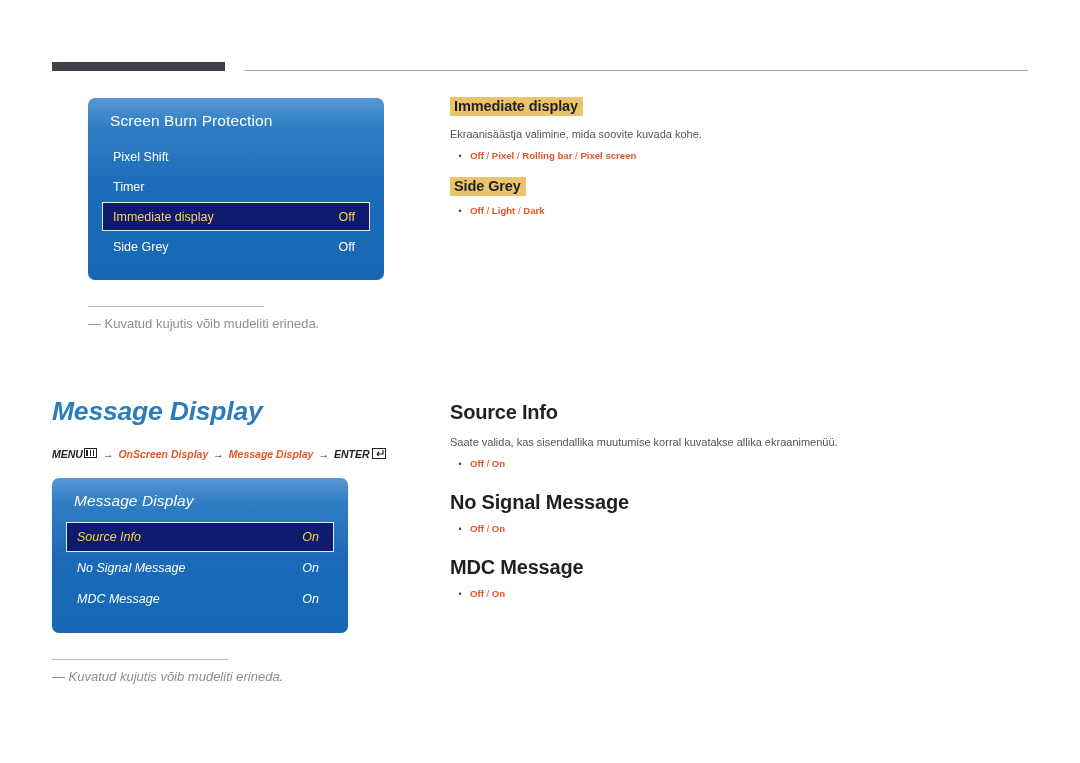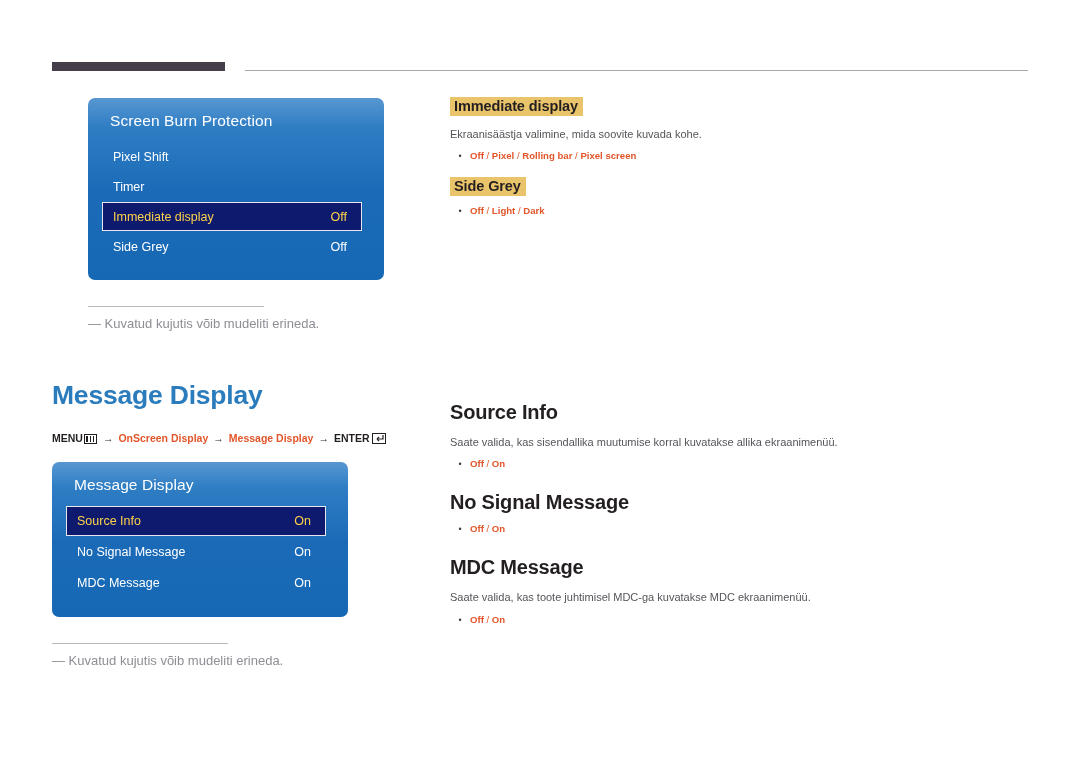--- a/index.html
+++ b/index.html
@@ -67,21 +67,21 @@
     overflow: hidden;
   }
   .osd-title {
     color: #ffffff;
     font-size: 15.5px;
     font-weight: 400;
     padding: 14px 0 12px 22px;
     letter-spacing: .1px;
   }
   .osd-rows {
-    padding: 0 22px 18px 14px;
+    padding: 0 14px 18px 14px;
   }
   .osd-row {
     display: flex;
     align-items: center;
     justify-content: space-between;
     height: 29px;
     padding: 0 14px 0 10px;
     box-sizing: border-box;
     color: #ffffff;
     font-size: 12.5px;
@@ -122,21 +122,21 @@
     letter-spacing: -.2px;
     margin: 0;
   }
 
   
   .breadcrumb {
     font-size: 10.5px;
     font-weight: bold;
     color: #231f20;
     display: flex;
-    align-items: flex-end;
+    align-items: flex-start;
     white-space: nowrap;
     gap: 0;
   }
   .bc-orange { color: #e2562a; }
   .bc-arrow {
     color: #231f20;
     padding: 0 5px;
     font-weight: normal;
   }
   .icon-menu {
@@ -270,21 +270,21 @@
     <h3 class="h-hl">Side Grey</h3>
     <div class="bullet">
       <span class="dot">•</span>
       <span><b>Off</b><span class="sep"> / </span><b>Light</b><span class="sep"> / </span><b>Dark</b></span>
     </div>
   </div>
 </div>
 
 <div class="section" style="left:0; top:0;">
 
-  <div class="left-col" style="top:380px;">
+  <div class="left-col" style="top:396px;font-style:italic;">
     <h2 class="big-title">Message Display</h2>
 
     <div class="breadcrumb" style="margin-top:21px;">
       <span>MENU</span>
       <span class="icon-menu">
           <i></i>
           <i></i>
           <i></i>
         </span>
       <span class="bc-arrow">→</span>
@@ -338,19 +338,18 @@
 
     <h3 class="h-plain">No Signal Message</h3>
     <div class="bullet">
       <span class="dot">•</span>
       <span><b>Off</b><span class="sep"> / </span><b>On</b></span>
     </div>
 
     <div style="height:22px"></div>
 
     <h3 class="h-plain">MDC Message</h3>
-    <p class="para">Saate valida, kas toote juhtimisel MDC-ga kuvatakse MDC ekraanimenüü.</p>
     <div class="bullet">
       <span class="dot">•</span>
       <span><b>Off</b><span class="sep"> / </span><b>On</b></span>
     </div>
   </div>
 </div>
 
 </body></html>

